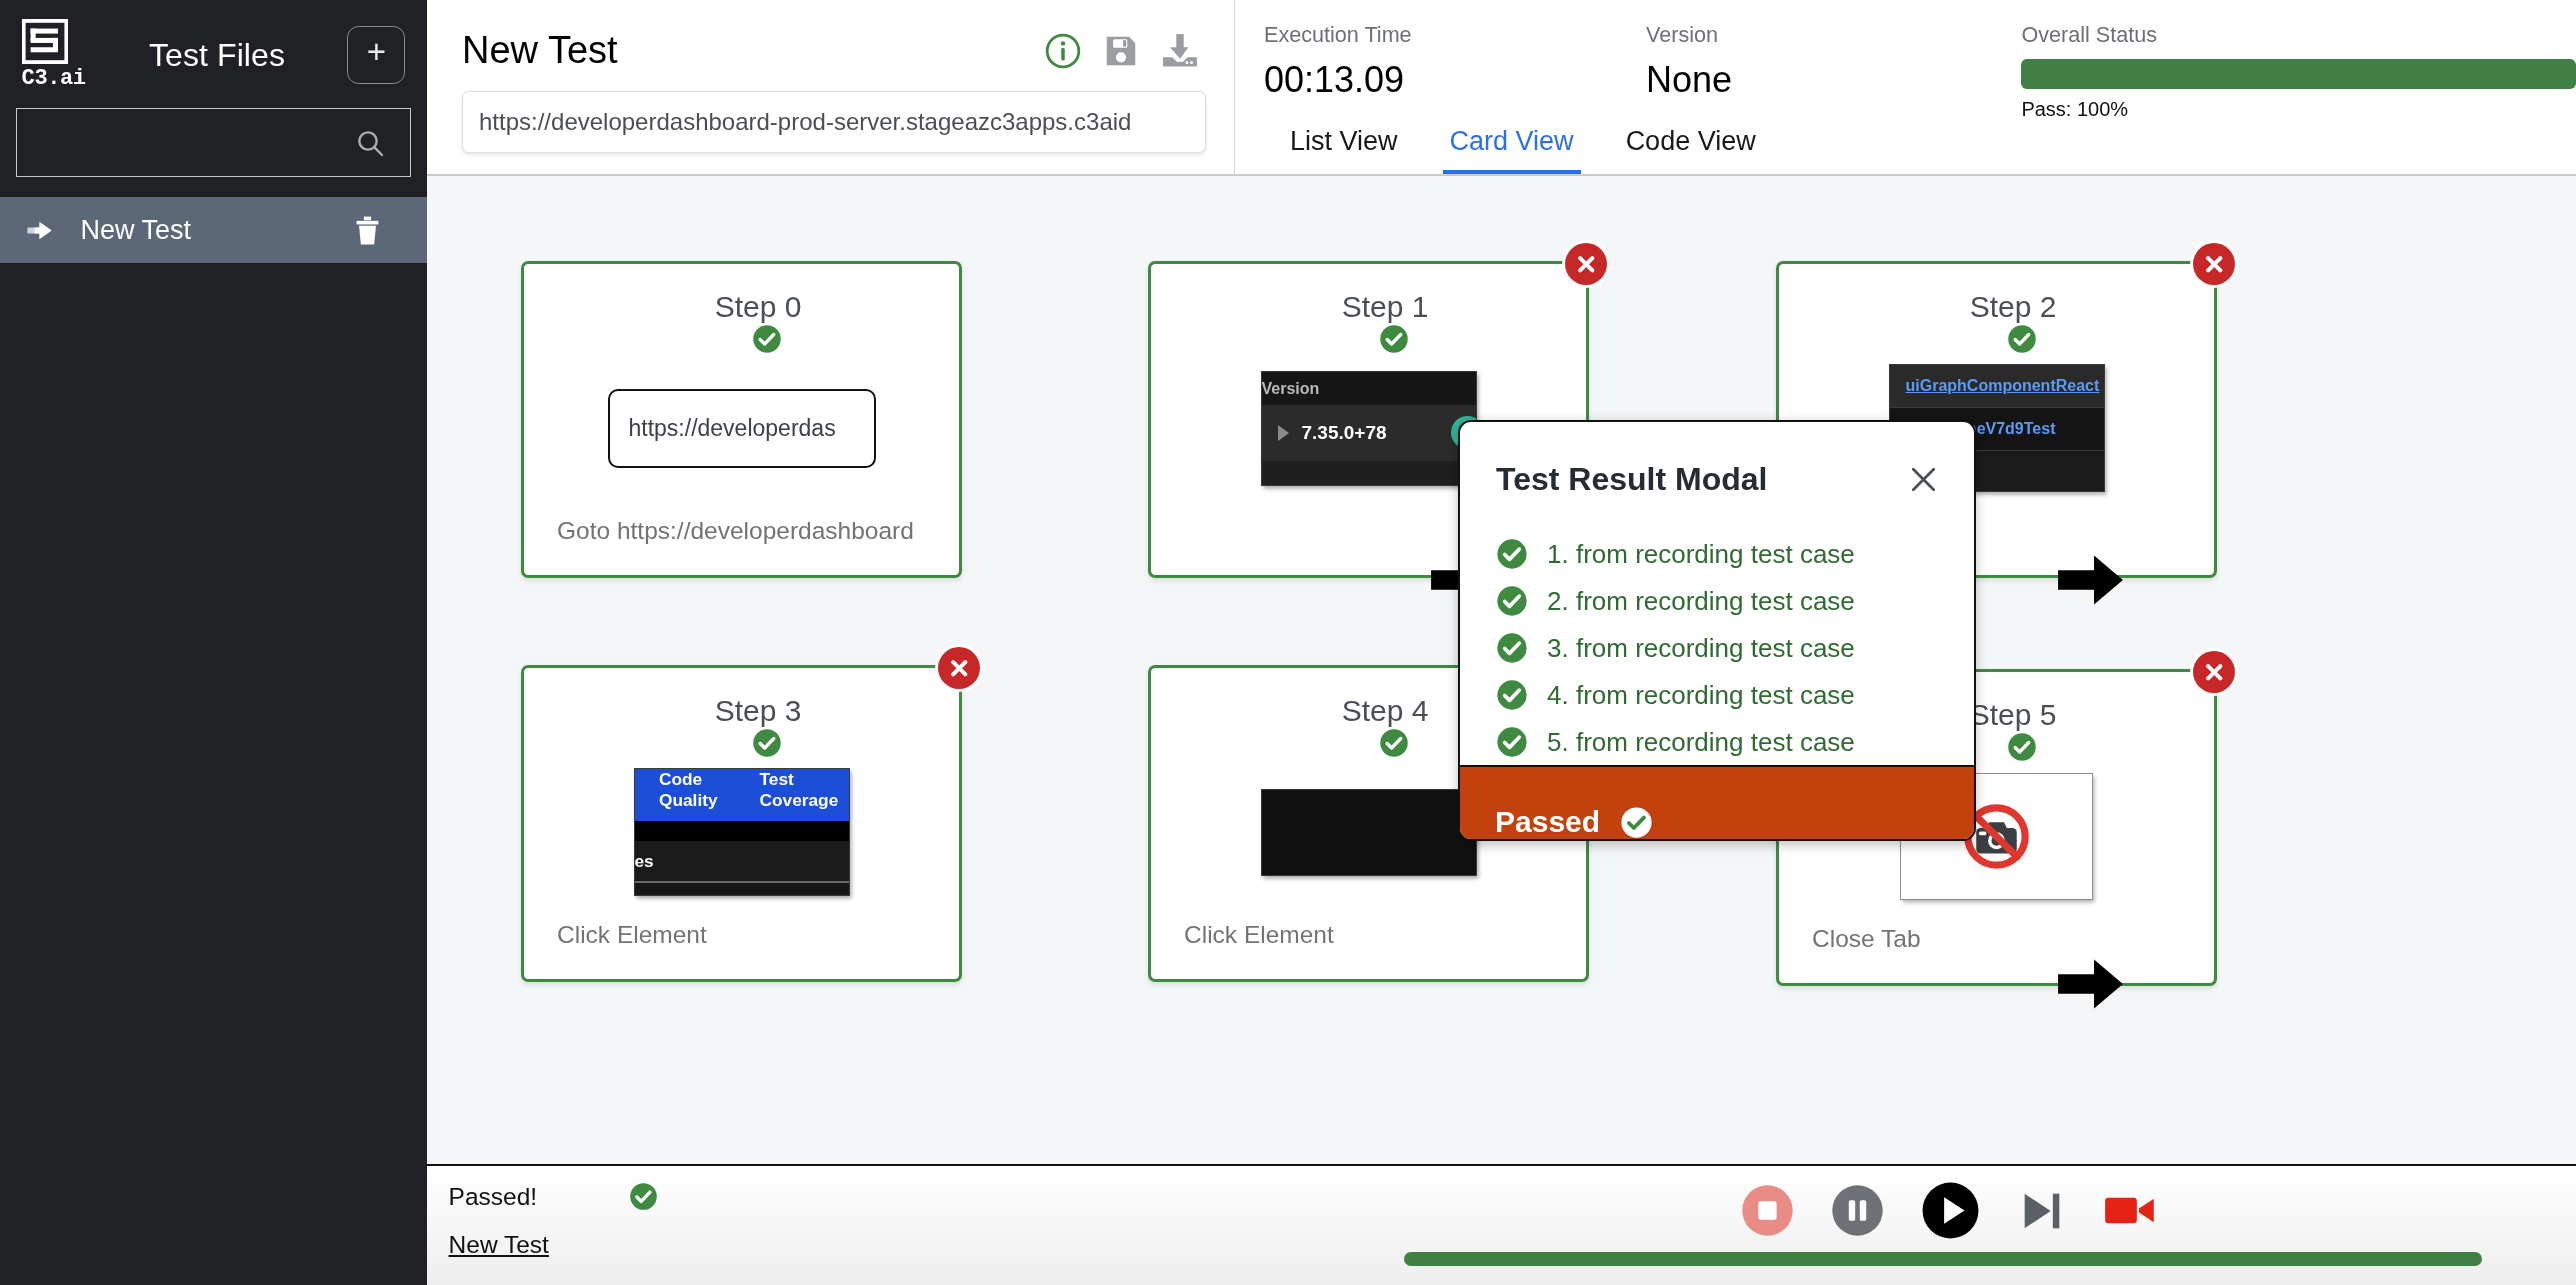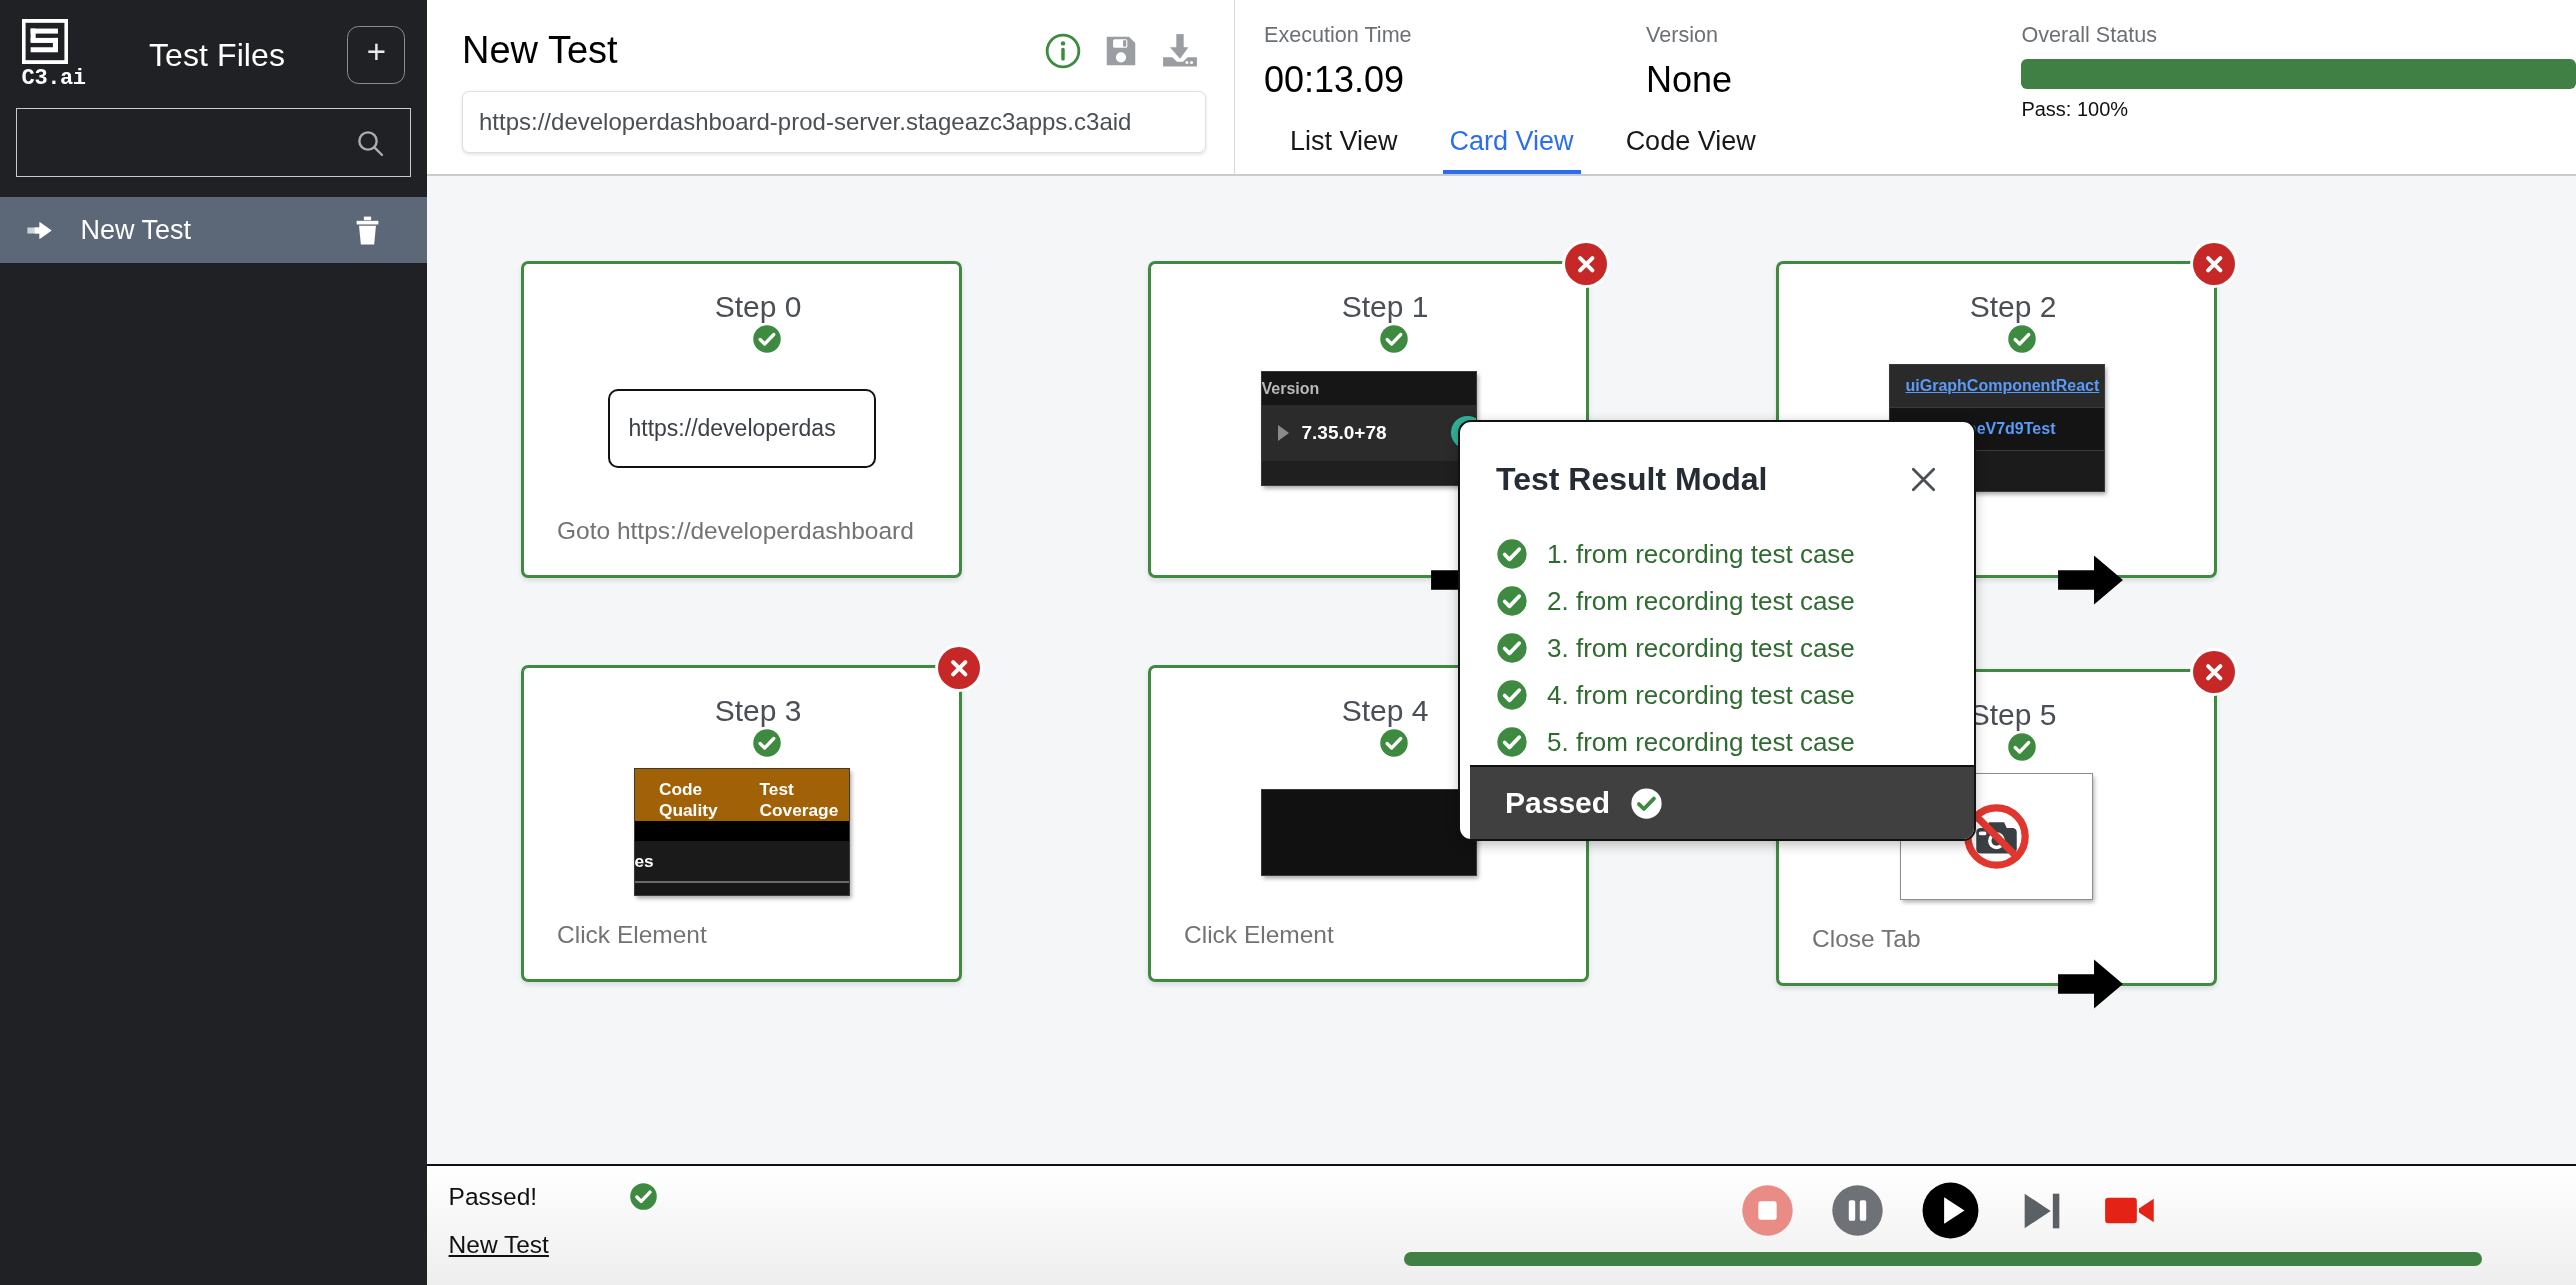--- a/index.html
+++ b/index.html
@@ -130,21 +130,21 @@
   .shot.s1 .dot { position:absolute; right:-8.7px; top:11.5px; width:33px; height:33px; border-radius:50%; background:#2fb39a;}
 
   .shot.s2 { width: 216px; height: 128px; background:#222;}
   .shot.s2 .row { height: 43px; display:flex; align-items:center; padding-left: 16px; font-size: 16px; font-weight: 700; color:#5b9bf8; border-bottom:0.7px solid #3a3a3a;}
   .shot.s2 .row.a { background:#2a2a2a; }
   .shot.s2 .row.a span { text-decoration: underline; }
   .shot.s2 .row.b { background:#141414; }
   .shot.s2 .row.c { background:#1b1b1b; border-bottom:0;}
 
   .shot.s3 { width: 216px; height: 128px; background:#141414;}
-  .shot.s3 .hdr { height: 52px; background:#a16207; display:flex; align-items:flex-end; gap:20px; padding-left: 24.5px; color:#fff; font-size:17.3px; font-weight:700;}
+  .shot.s3 .hdr { height: 52px; background:#1d4ed8; display:flex; align-items:flex-start; gap:20px; padding-left: 24.5px; color:#fff; font-size:17.3px; font-weight:700;}
   .shot.s3 .black { height: 20px; background:#000; }
   .shot.s3 .mid { height: 40px; background:#1a1a1a; color:#fff; font-size:17.3px; font-weight:700; display:flex; align-items:center; }
   .shot.s3 .rule { height: 1.4px; background:#6a6a6a;}
   .shot.s3 .btm { height: 14.4px; background:#171717;}
 
   .shot.s4 { width: 216px; height: 87px; background:#111; }
 
   .noshot {
     width: 193px; height: 127px; background:#fff; border:1.4px solid #8b8e92;
     box-shadow: 2.2px 2.9px 4.3px rgba(0,0,0,.3); display:flex; align-items:center; justify-content:center;
@@ -159,22 +159,22 @@
     box-shadow: 0 3.6px 11.5px rgba(0,0,0,.25); overflow: hidden; z-index: 50;
   }
   .modal-head { display:flex; align-items:center; padding: 39px 33px 0 36px; }
   .modal-title { font-size: 32px; color: #262c33; font-weight: 700; flex:1; }
   .modal-x { width: 35px; height: 35px; cursor: pointer; }
   .modal-list { padding: 40px 0 0 36px; }
   .modal-li { display:flex; align-items:center; margin-bottom: 15px; }
   .modal-li .chk { width: 32px; height: 32px; flex: 0 0 32px; margin-right: 19px;}
   .modal-li .txt { font-size: 26px; color: #2f6b31; }
   .modal-foot {
-    position:absolute; left:0; right:0; bottom:0; height: 74px; background: #404040;
-    border-top: 2.2px solid #111; display:flex; align-items:center; padding-left: 35px; margin-left: 10px;
+    position:absolute; left:0; right:0; bottom:0; height: 74px; background: #c2410c;
+    border-top: 2.2px solid #111; display:flex; align-items:flex-end; padding-left: 35px;
   }
   .modal-foot .lbl { color:#fff; font-size: 30px; font-weight: 700; margin-right: 20px;}
   .modal-foot .chk { width: 33px; height: 33px; }
 
   
   .bottombar {
     position: absolute; left: 0; right: 0; bottom: 0; height: 121px;
     background: linear-gradient(#ffffff, #eeeeee);
     border-top: 2.9px solid #111;
   }

